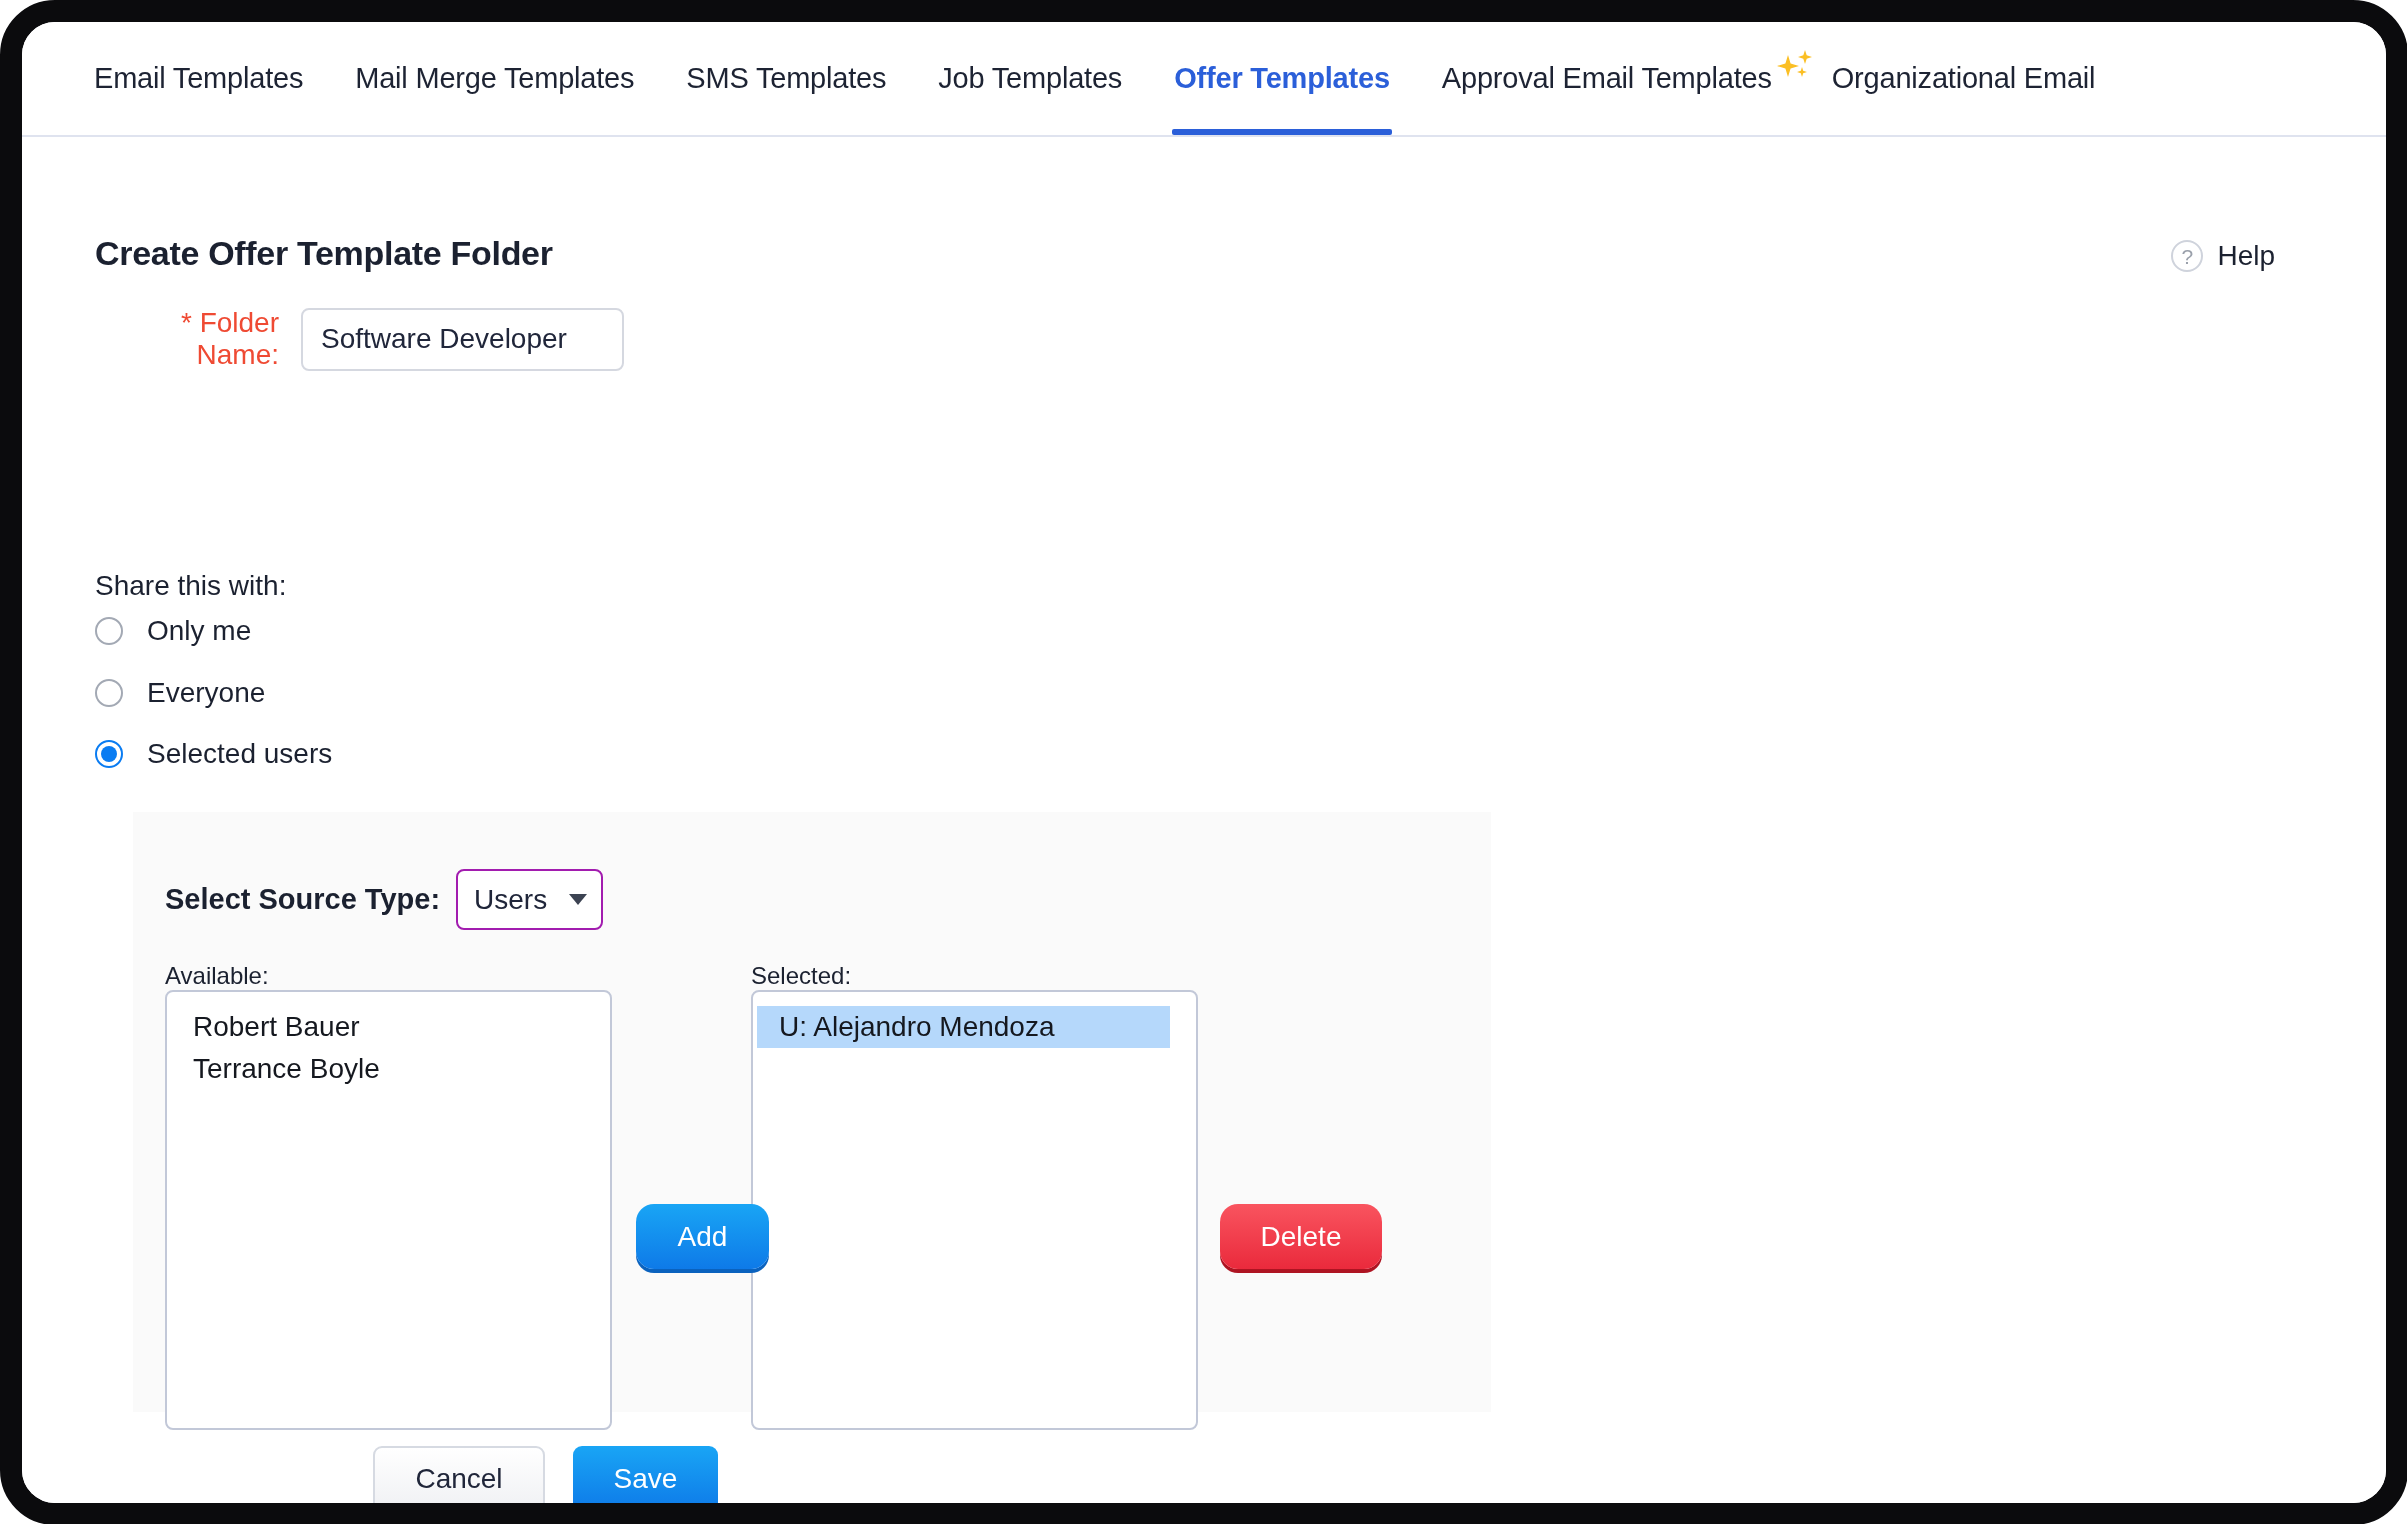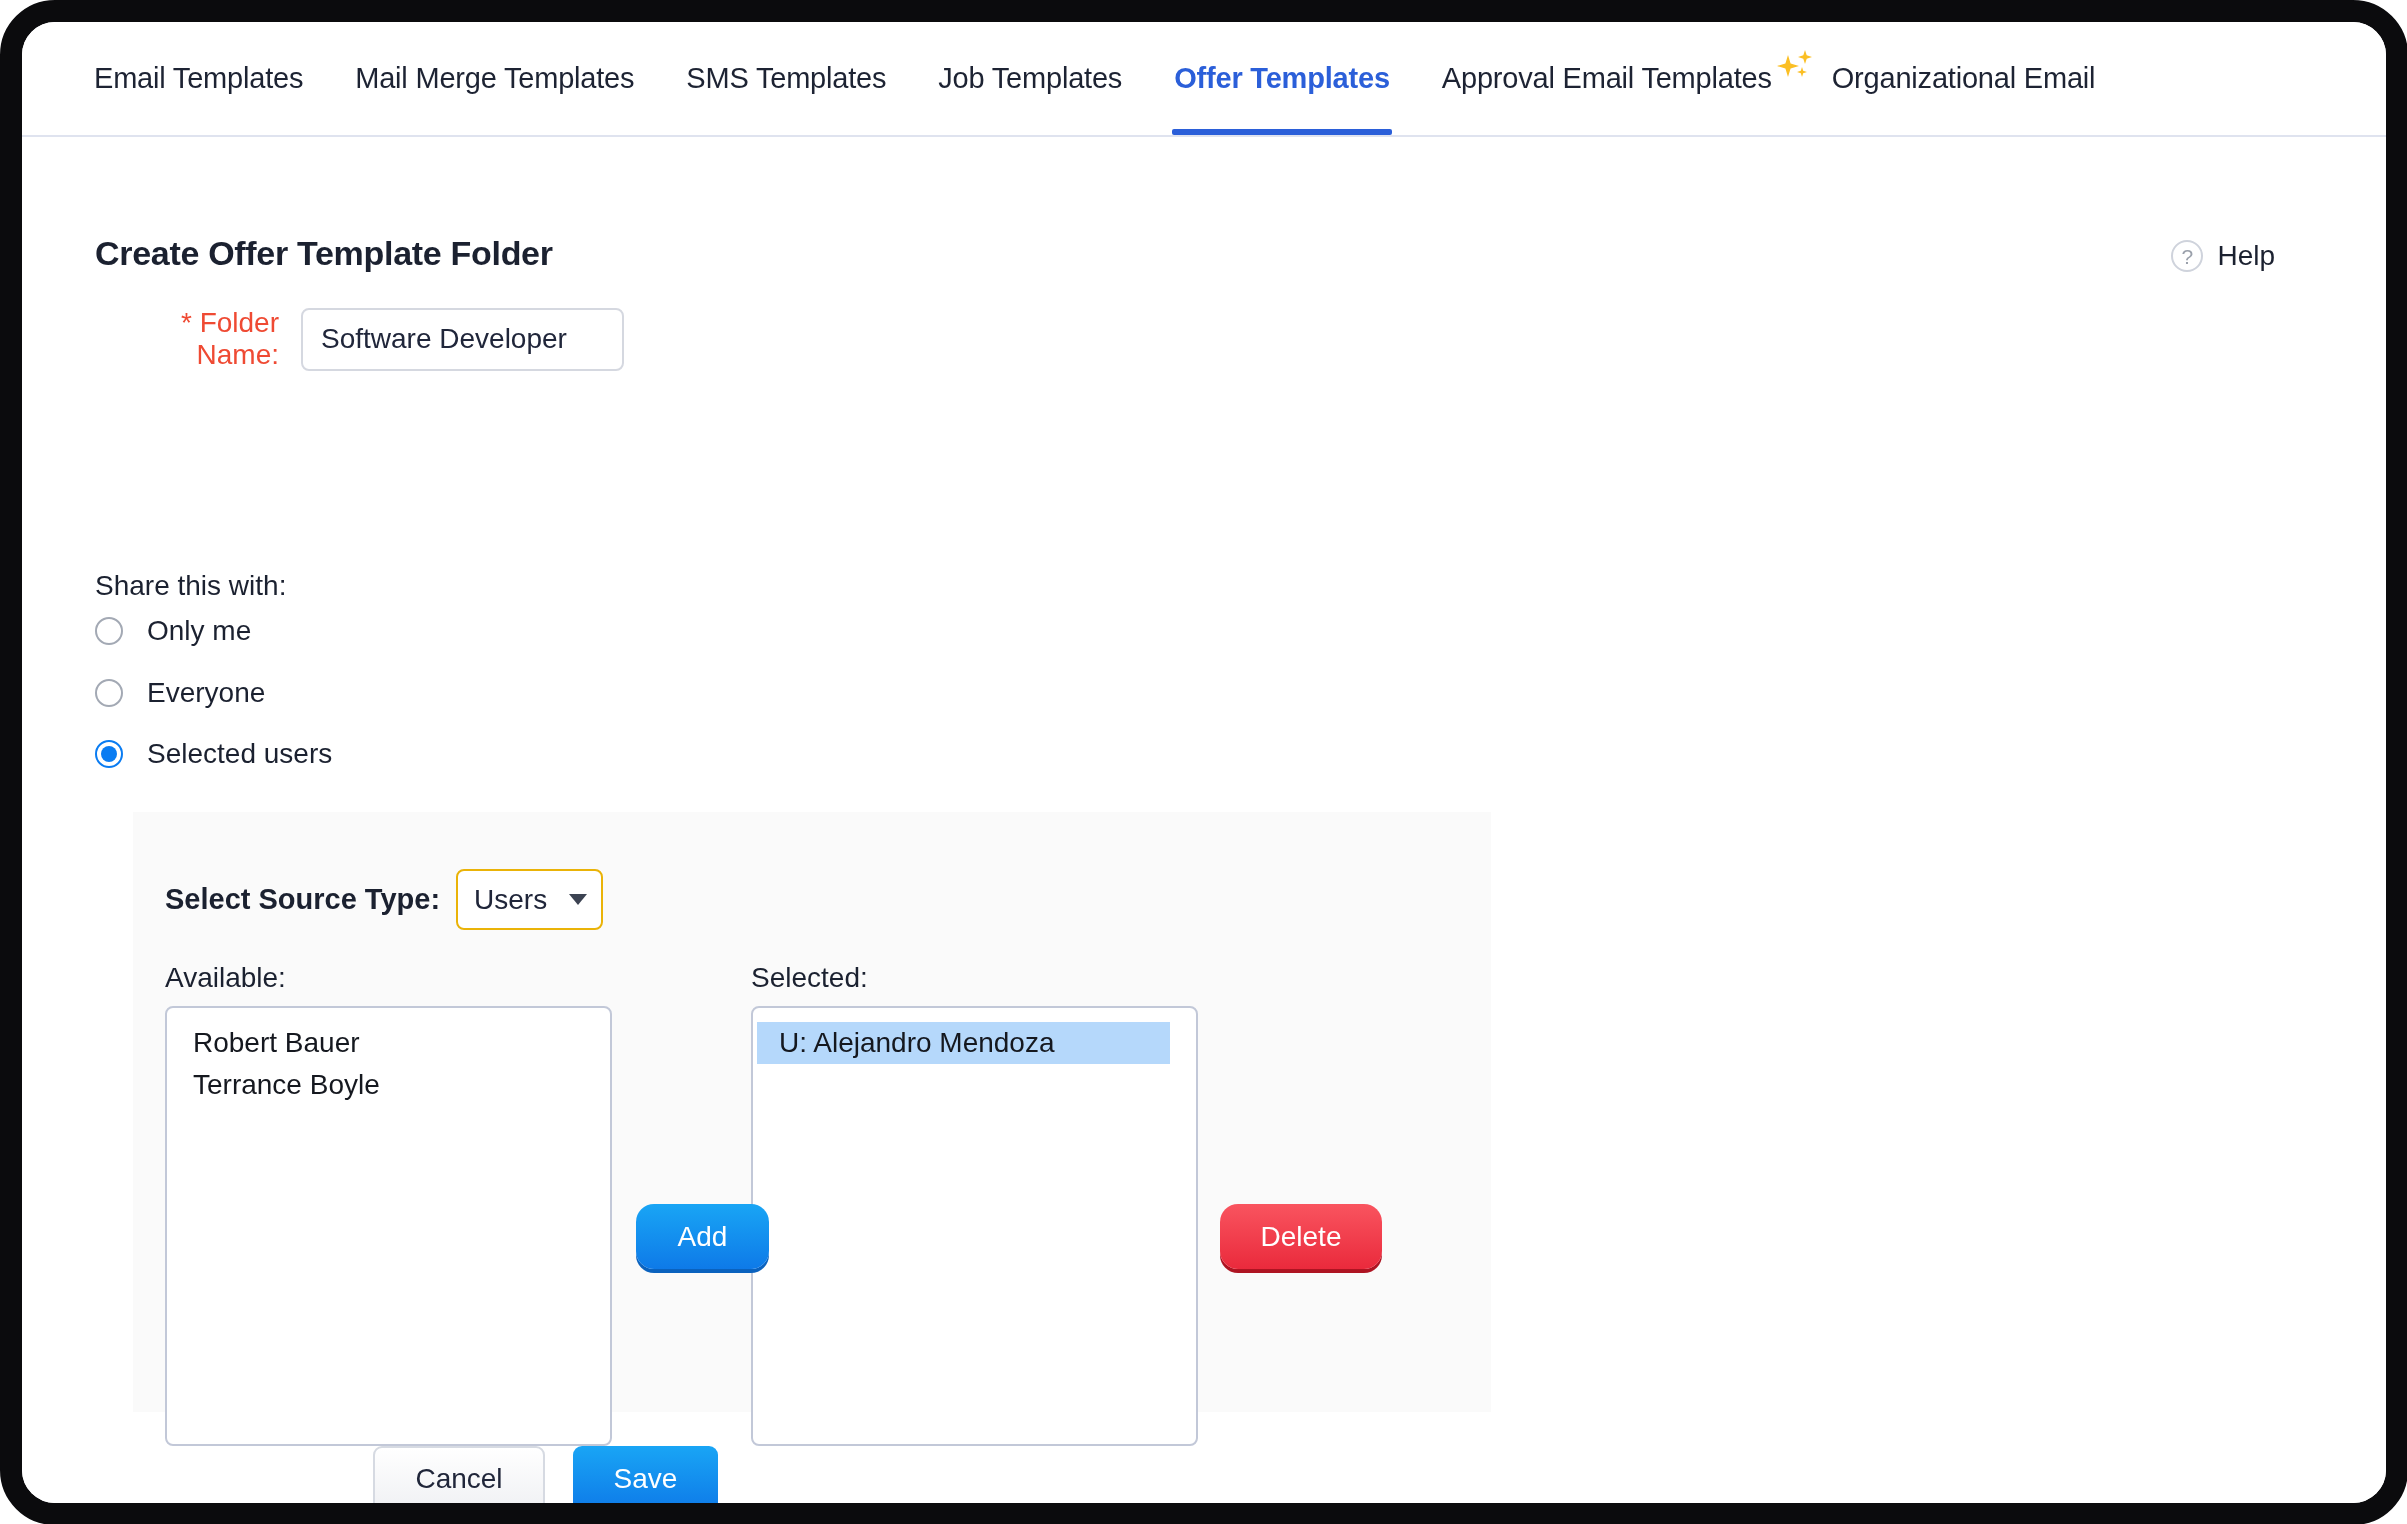--- a/index.html
+++ b/index.html
@@ -192,21 +192,21 @@
     align-items: center;
     gap: 16px;
   }
   #source-type-label {
     font-size: 29px;
     font-weight: 700;
     color: #1b2130;
   }
   #source-type-select {
     width: 147px; height: 61px;
-    border: 2px solid #eab308;
+    border: 2px solid #a21caf;
     border-radius: 8px;
     background: #ffffff;
     display: flex;
     align-items: center;
     justify-content: space-between;
     padding: 0 14px 0 16px;
     cursor: pointer;
   }
   #source-type-value { font-size: 28px; color: #20263a; }
   .caret-down {
@@ -214,23 +214,22 @@
     border-left: 9px solid transparent;
     border-right: 9px solid transparent;
     border-top: 11px solid #3c4352;
   }
 
   
   .list-col { position: absolute; top: 150px; }
   #available-col { left: 32px; }
   #selected-col  { left: 618px; }
   .list-caption {
-    font-size: 28px;
+    font-size: 24px;
     color: #1b2130;
-    margin-bottom: 12px;
   }
   .listbox {
     width: 447px;
     height: 440px;
     background: #ffffff;
     border: 2px solid #c2c8d8;
     border-radius: 8px;
     padding: 14px 0 0 4px;
     overflow: hidden;
   }

